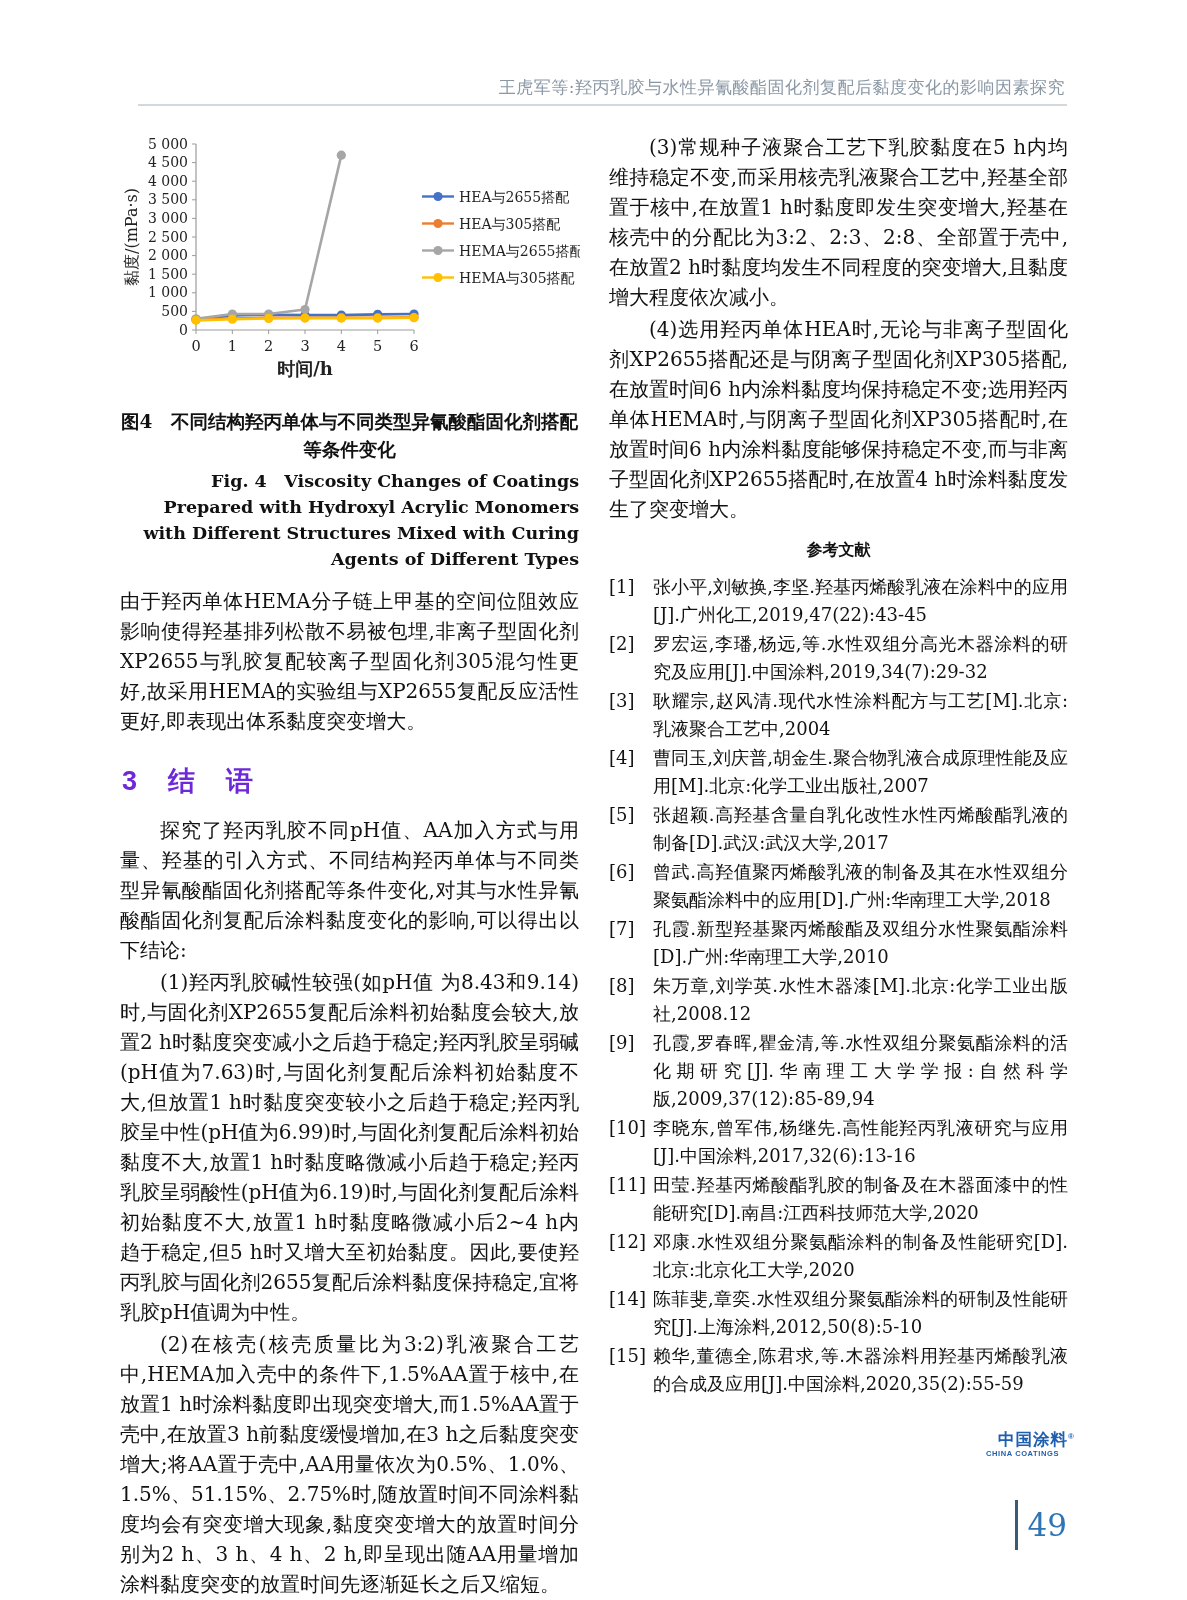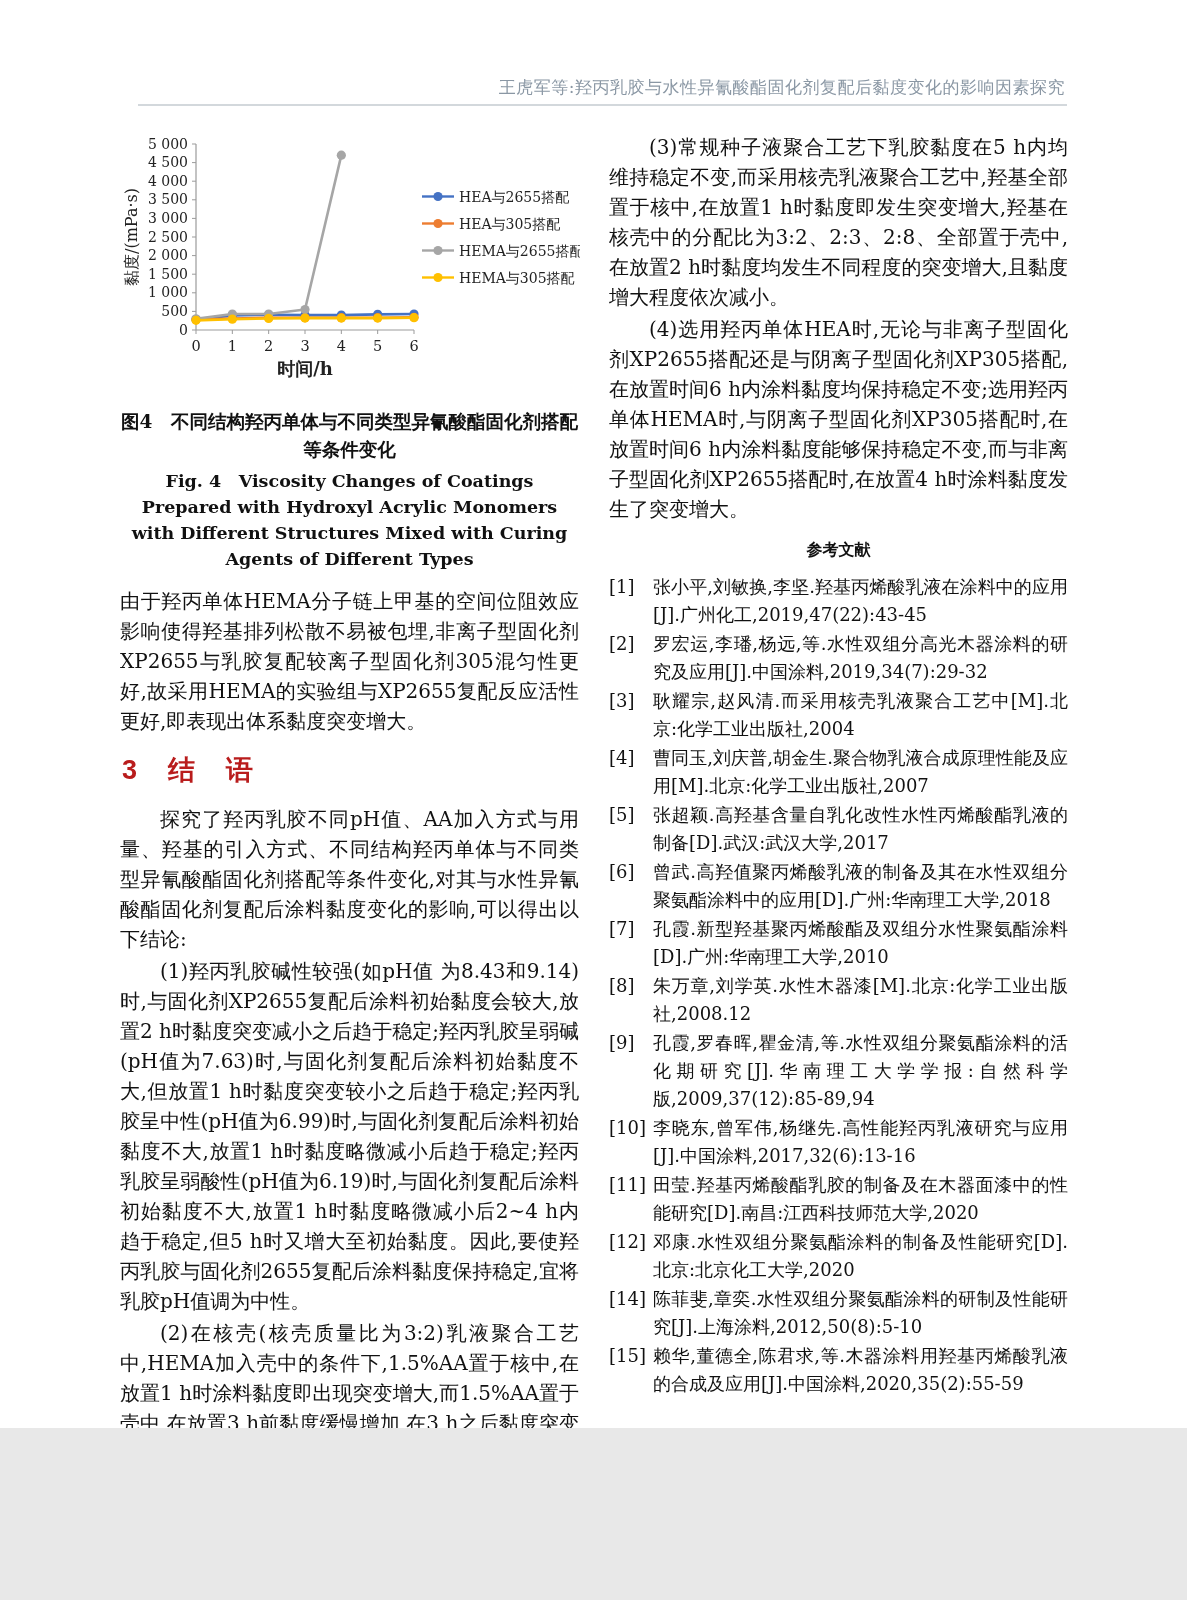--- a/index.html
+++ b/index.html
@@ -1,18 +1,18 @@
 <!DOCTYPE html>
 <html><head>
 <meta charset="utf-8">
 <style>
   html,body{margin:0;padding:0;background:#e8e8e8;}
   .page{
     position:relative;
-    width:1187px;height:1428px;
+    width:1187px;height:1600px;
     background:#ffffff;
     margin:0 auto;
     font-family:"DejaVu Serif", serif;
     color:#111;
     overflow:hidden;
   }
   
   .running-header{
     position:absolute;top:76px;right:122px;
     font-size:17px;color:#8a97a4;letter-spacing:.5px;
@@ -31,26 +31,26 @@
     font-size:20px;line-height:30px;text-align:justify;
     margin:0 0 2px 0;
   }
   .indent{text-indent:2em;}
   .chart-wrap{width:460px;height:268px;}
   .caption-cn{
     margin-top:10px;text-align:center;font-weight:bold;
     font-size:18.5px;line-height:28px;
   }
   .caption-en{
-    margin-top:4px;margin-bottom:14px;text-align:center;font-weight:bold;
+    margin-top:4px;margin-bottom:14px;text-align:right;font-weight:bold;
     font-size:17.5px;line-height:26px;
   }
   .section-heading{
-    margin:16px 0 16px 2px;
-    font-size:27px;font-weight:bold;color:#b91c1c;
+    margin:27px 0 16px 2px;
+    font-size:27px;font-weight:bold;color:#6d28d9;
     font-family:"Liberation Sans", sans-serif;
     letter-spacing:2px;
   }
   .refs-title{
     text-align:center;font-weight:bold;font-size:16px;
     margin:16px 0 12px 0;
   }
   .ref-row{display:flex;font-size:18px;line-height:28px;margin-bottom:1px;}
   .ref-num{flex:0 0 44px;}
   .ref-text{flex:1;text-align:justify;}
@@ -193,21 +193,21 @@
           <div class="ref-row">
             <span class="ref-num">[1]</span>
             <span class="ref-text">张小平,刘敏换,李坚.羟基丙烯酸乳液在涂料中的应用[J].广州化工,2019,47(22):43-45</span>
           </div>
           <div class="ref-row">
             <span class="ref-num">[2]</span>
             <span class="ref-text">罗宏运,李璠,杨远,等.水性双组分高光木器涂料的研究及应用[J].中国涂料,2019,34(7):29-32</span>
           </div>
           <div class="ref-row">
             <span class="ref-num">[3]</span>
-            <span class="ref-text">耿耀宗,赵风清.而采用核壳乳液聚合工艺中[M].北京:化学工业出版社,2004</span>
+            <span class="ref-text">耿耀宗,赵风清.现代水性涂料配方与工艺[M].北京:乳液聚合工艺中,2004</span>
           </div>
           <div class="ref-row">
             <span class="ref-num">[4]</span>
             <span class="ref-text">曹同玉,刘庆普,胡金生.聚合物乳液合成原理性能及应用[M].北京:化学工业出版社,2007</span>
           </div>
           <div class="ref-row">
             <span class="ref-num">[5]</span>
             <span class="ref-text">张超颖.高羟基含量自乳化改性水性丙烯酸酯乳液的制备[D].武汉:武汉大学,2017</span>
           </div>
           <div class="ref-row">

